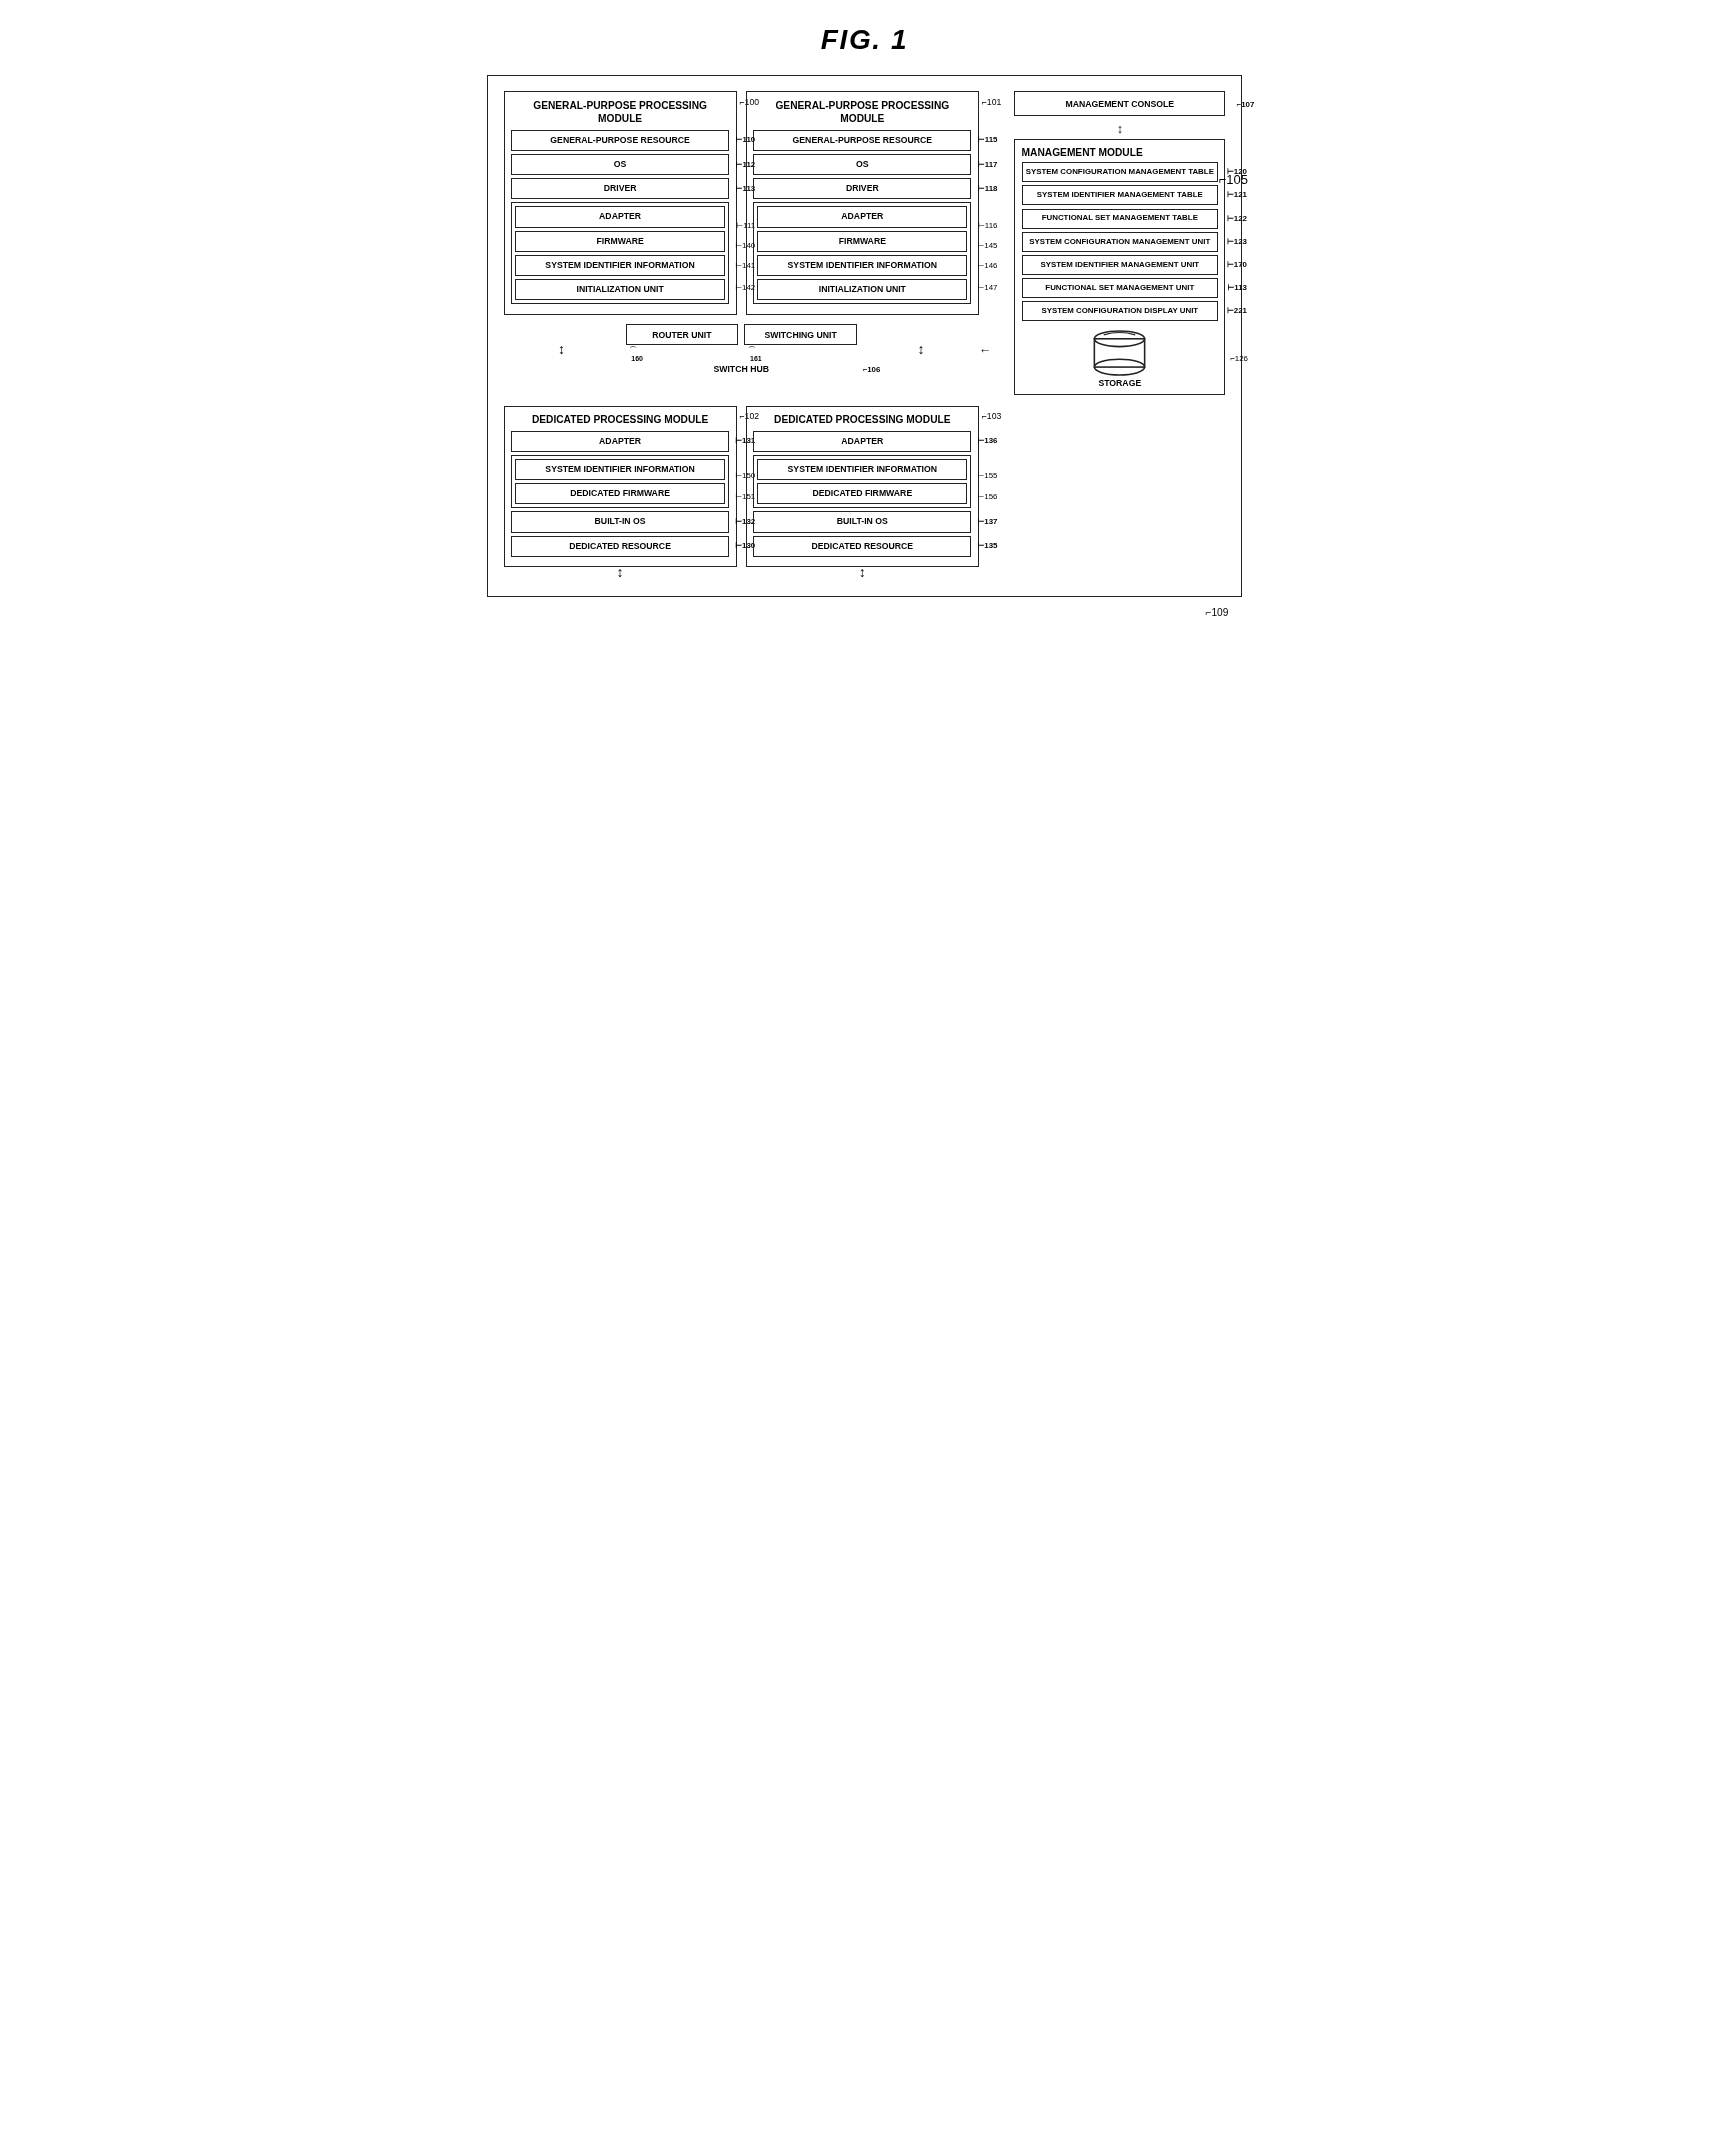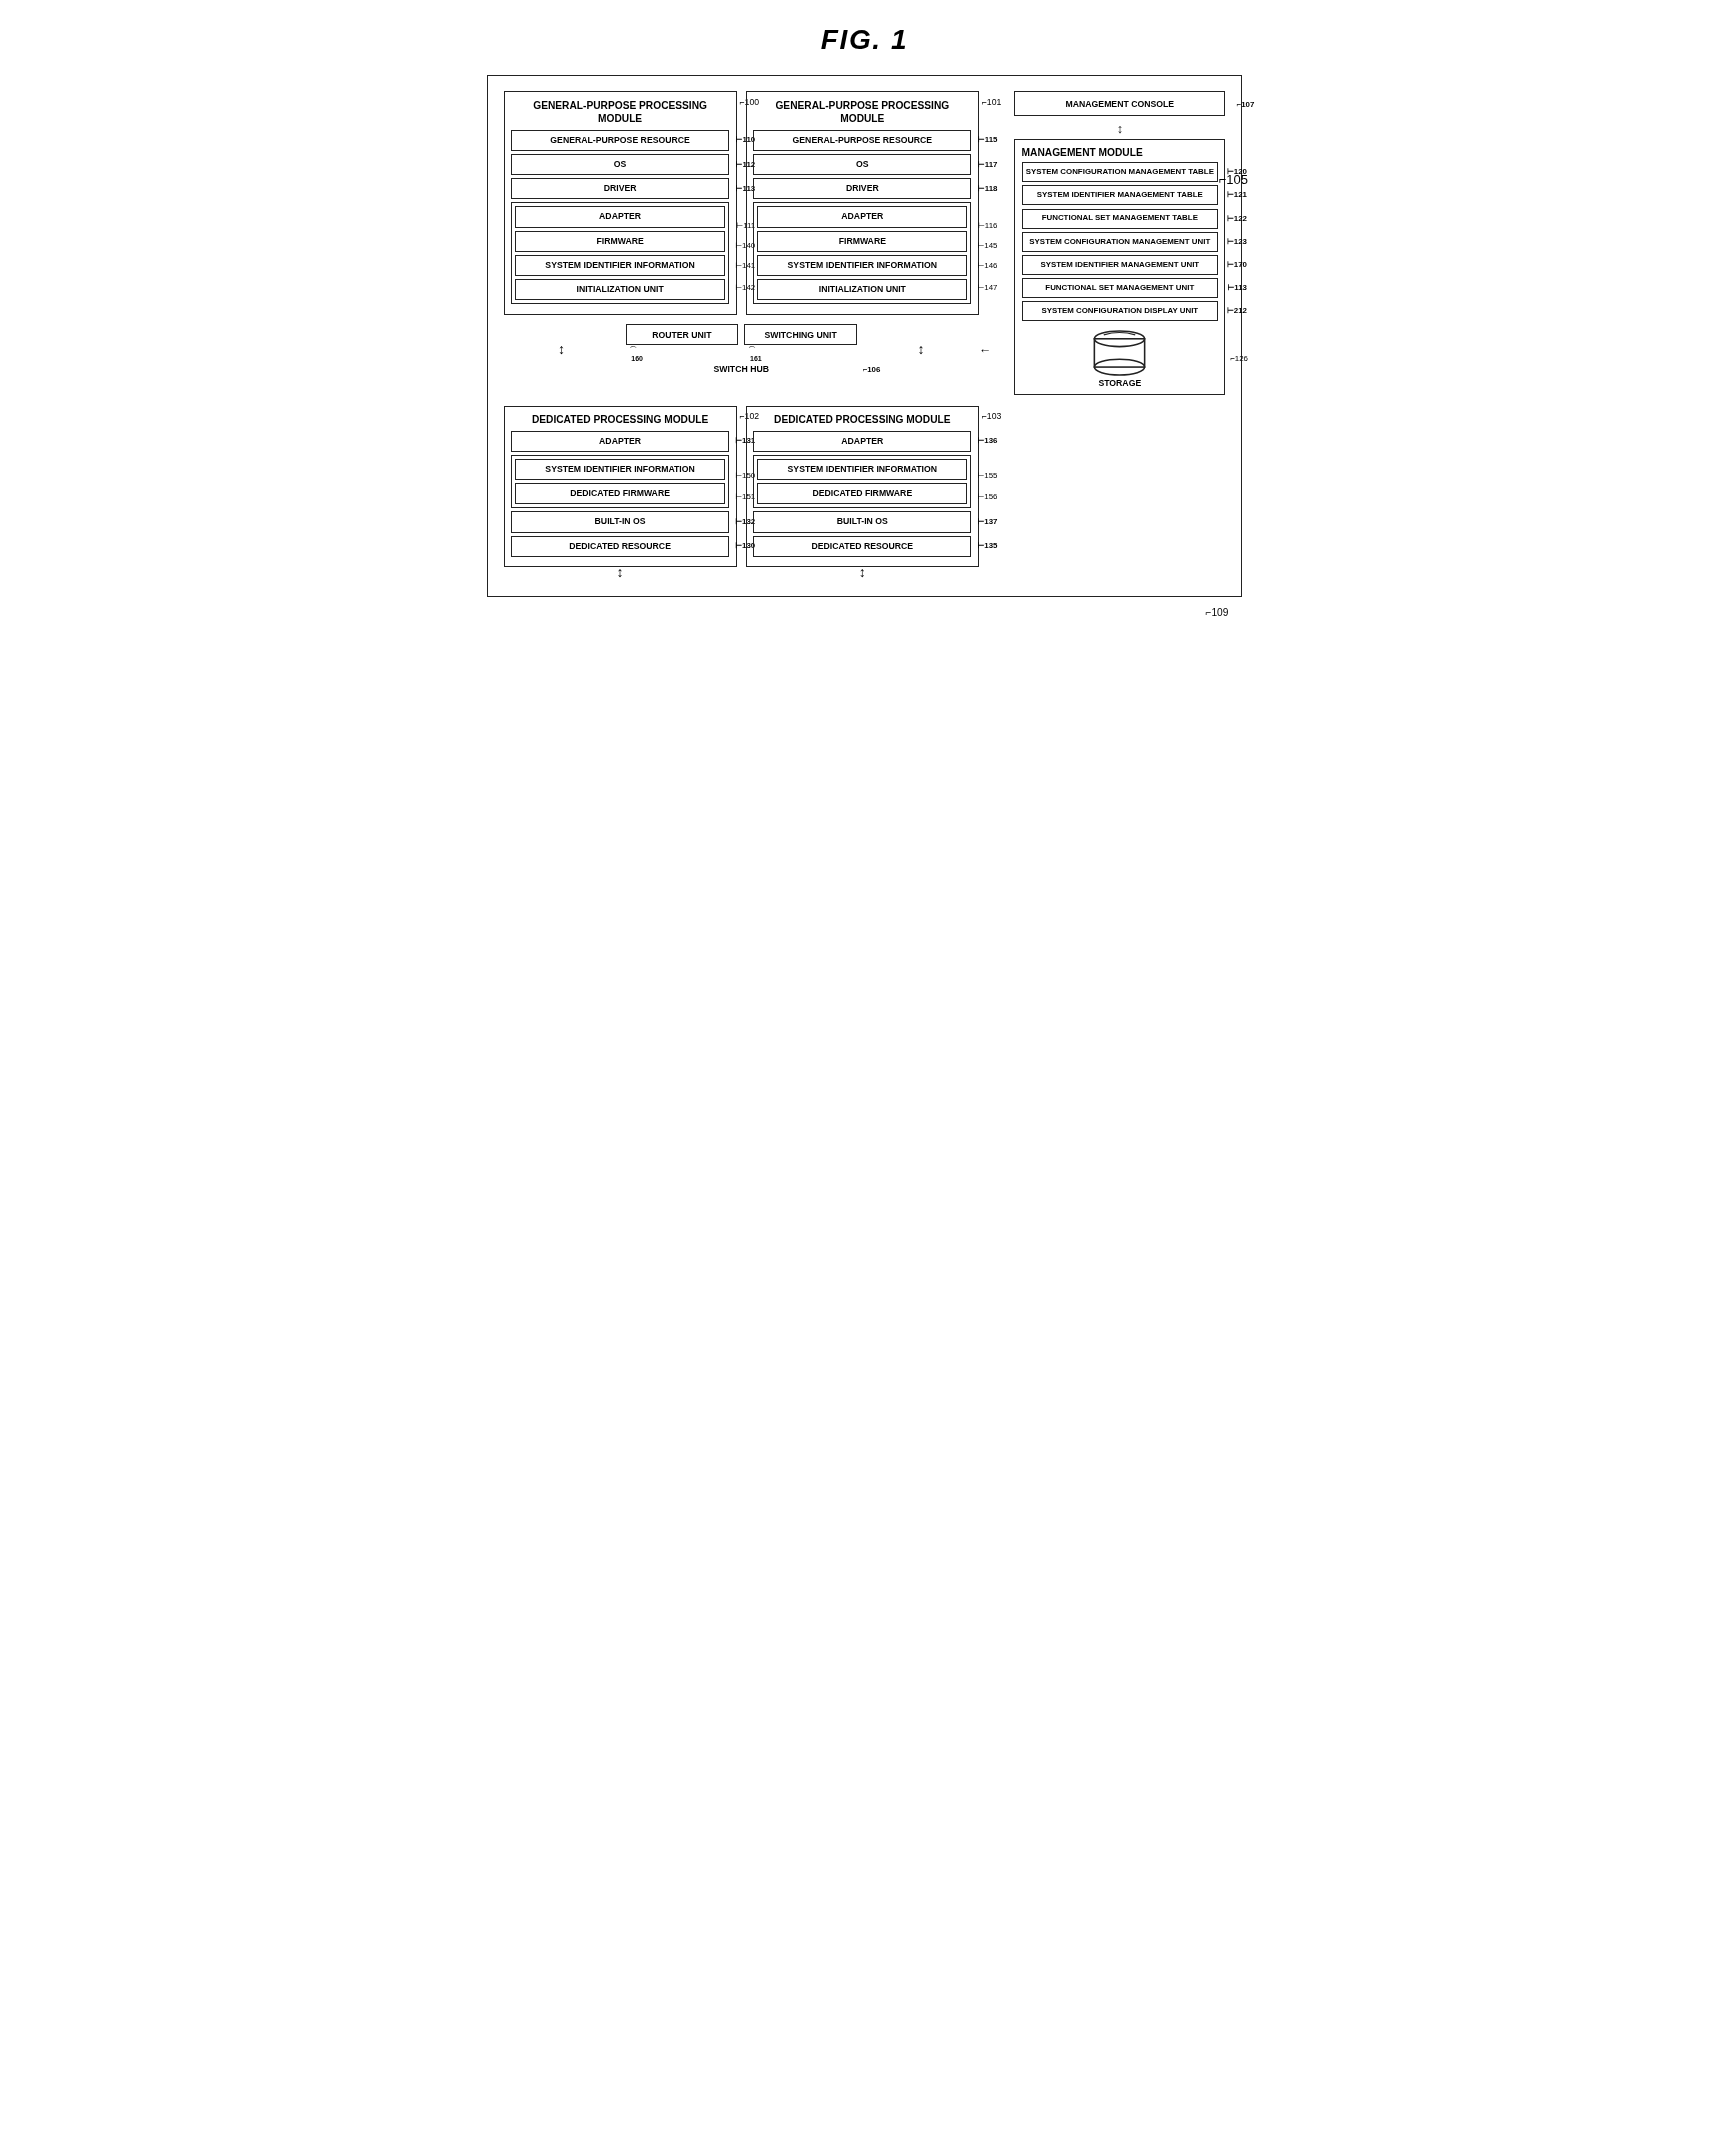--- a/index.html
+++ b/index.html
@@ -387,21 +387,21 @@
         </div>
         <div class="right-inner-box" style="position:relative;">
           <span>FUNCTIONAL SET
 MANAGEMENT UNIT</span>
           <span style="position:absolute;right:-30px;top:50%;transform:translateY(-50%);font-size:7.9px;">⊢<span>113</span></span>
         </div>
         <div class="right-inner-box" style="position:relative;">
           <span>SYSTEM
 CONFIGURATION
 DISPLAY UNIT</span>
-          <span style="position:absolute;right:-30px;top:50%;transform:translateY(-50%);font-size:7.9px;">⊢<span>212</span></span>
+          <span style="position:absolute;right:-30px;top:50%;transform:translateY(-50%);font-size:7.9px;">⊢<span>221</span></span>
         </div>
 
         <div class="storage-box" style="position:relative;">
           <svg class="storage-svg" viewBox="0 0 80 70">
 
             <ellipse cx="40" cy="15" rx="32" ry="10" fill="none" stroke="#222" stroke-width="2"></ellipse>
             <rect x="8" y="15" width="64" height="36" fill="none" stroke="#222" stroke-width="2"></rect>
             <ellipse cx="40" cy="51" rx="32" ry="10" fill="none" stroke="#222" stroke-width="2"></ellipse>
 
             <path d="M 20 10 Q 40 4 60 10" fill="none" stroke="#222" stroke-width="1.5"></path>

